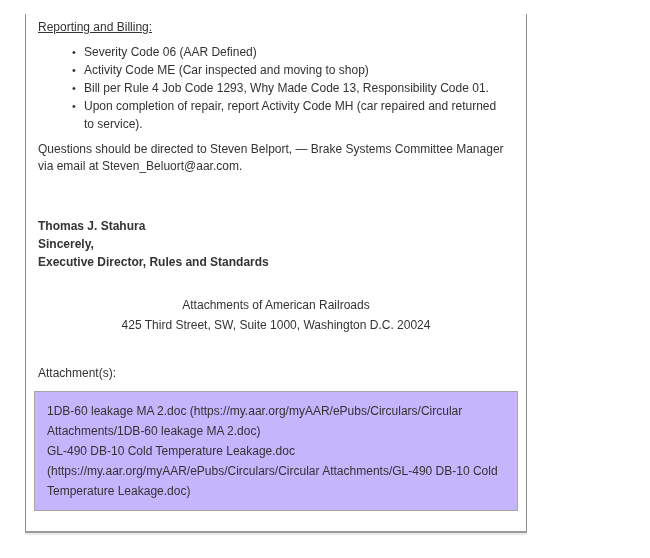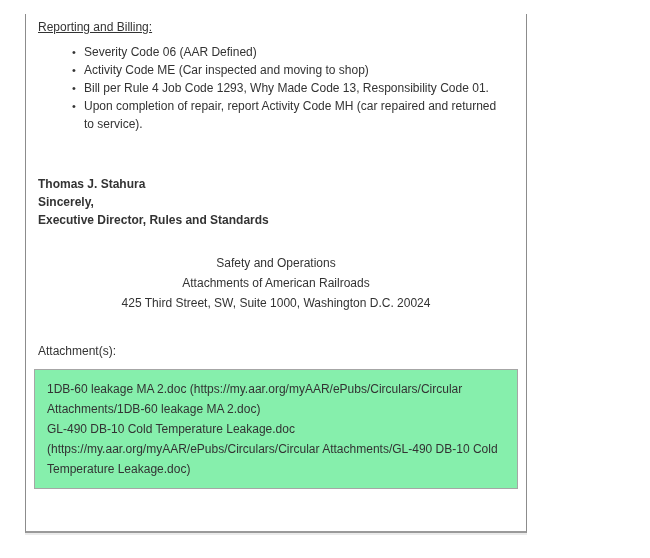--- a/index.html
+++ b/index.html
@@ -75,21 +75,21 @@
   .attach-heading {
     margin-top: 31px;
     font-weight: 400;
     line-height: 15px;
   }
   .attach-box {
     margin: 10px -4px 0 -4px;
     border: 1px solid #a6a6a6;
     padding: 9px 12px;
     min-height: 100px;
-    background: #86efac;
+    background: #c4b5fd;
   }
   .attach-box p {
     line-height: 20px;
     word-wrap: break-word;
   }
 </style>
 </head>
 <body>
 
 <div class="page-frame">
@@ -98,29 +98,29 @@
     <h3 class="section-heading">Reporting and Billing:</h3>
 
 
     <ul class="bullets">
       <li>Severity Code 06 (AAR Defined)</li>
       <li>Activity Code ME (Car inspected and moving to shop)</li>
       <li>Bill per Rule 4 Job Code 1293, Why Made Code 13, Responsibility Code 01.</li>
       <li>Upon completion of repair, report Activity Code MH (car repaired and returned to service).</li>
     </ul>
 
+    <p class="questions">Questions should be directed to Steven Belport, — Brake Systems Committee Manager via email at Steven_Beluort@aar.com.</p>
 
     <div class="closing">
       <p>Thomas J. Stahura</p>
       <p>Sincerely,</p>
       <p>Executive Director, Rules and Standards</p>
     </div>
 
     <div class="org-block">
-      <p>Safety and Operations</p>
       <p>Attachments of American Railroads</p>
       <p>425 Third Street, SW, Suite 1000, Washington D.C. 20024</p>
     </div>
 
     <p class="attach-heading">Attachment(s):</p>
 
     <div class="attach-box">
       <p>1DB-60 leakage MA 2.doc (https://my.aar.org/myAAR/ePubs/Circulars/Circular Attachments/1DB-60 leakage MA 2.doc)</p>
       <p>GL-490 DB-10 Cold Temperature Leakage.doc (https://my.aar.org/myAAR/ePubs/Circulars/Circular Attachments/GL-490 DB-10 Cold Temperature Leakage.doc)</p>
     </div>

